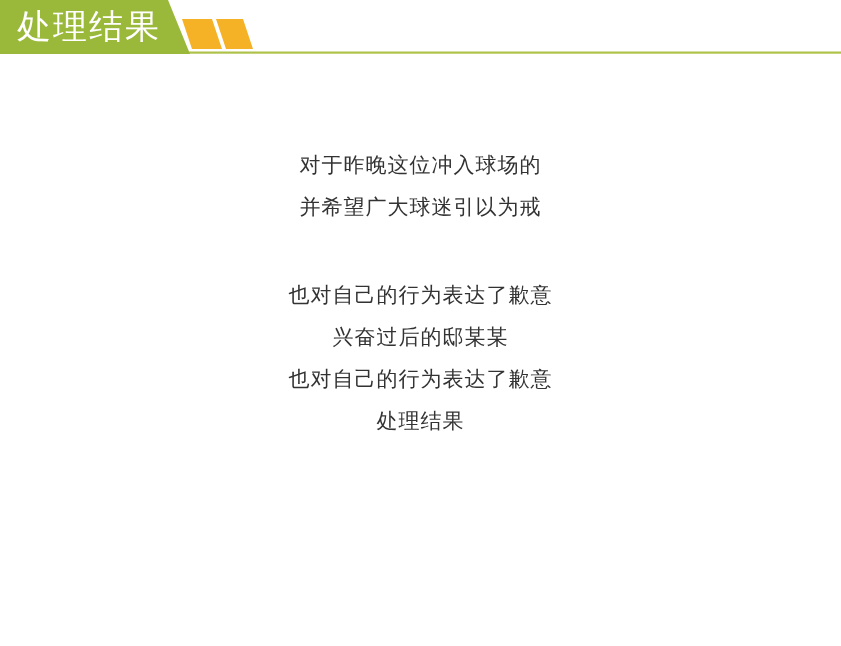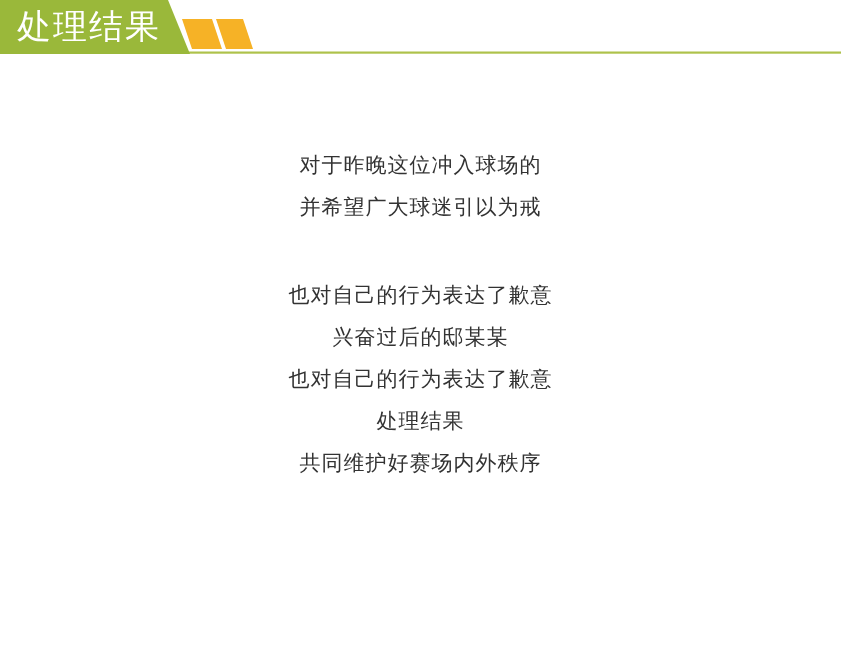--- a/index.html
+++ b/index.html
@@ -76,17 +76,16 @@
     <div class="paragraph">
       <div class="article-line">对于昨晚这位冲入球场的</div>
       <div class="article-line">并希望广大球迷引以为戒</div>
     </div>
 
     <div class="paragraph">
       <div class="article-line">也对自己的行为表达了歉意</div>
       <div class="article-line">兴奋过后的邸某某</div>
       <div class="article-line">也对自己的行为表达了歉意</div>
       <div class="article-line">处理结果</div>
-      <div class="article-line">共同维护好赛场内外秩序</div>
     </div>
   </div>
 
 </div>
 
 </body></html>

